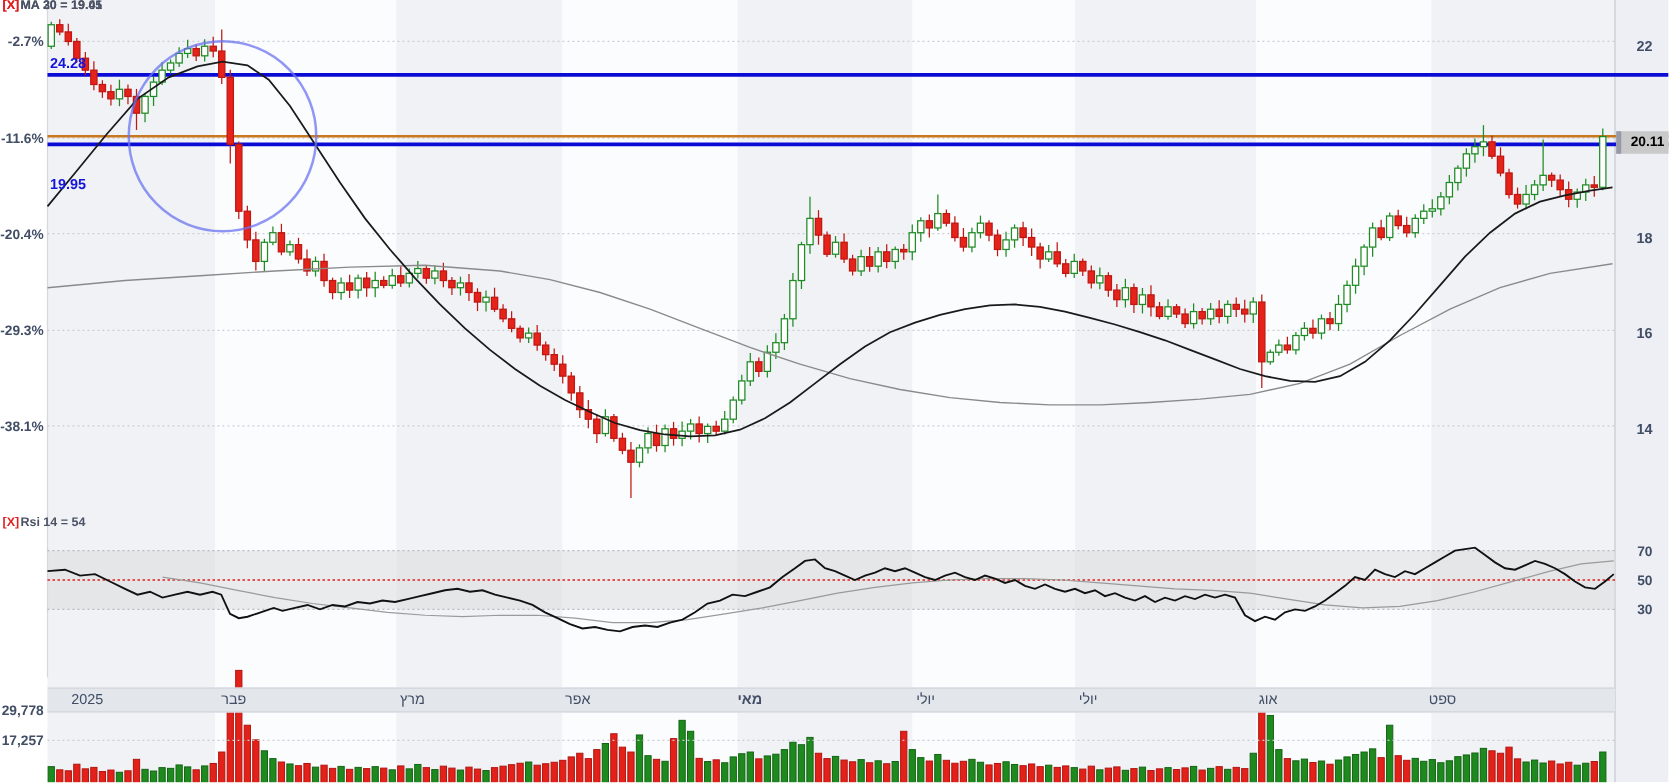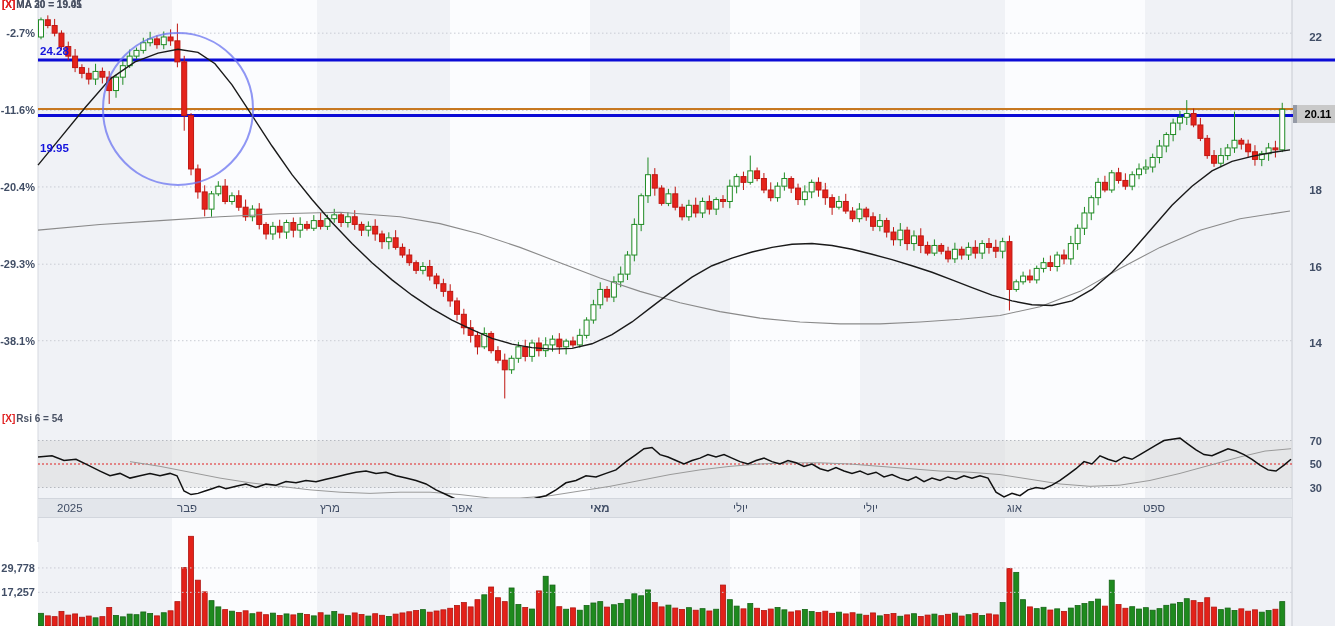--- a/index.html
+++ b/index.html
@@ -6,21 +6,21 @@
   #stage{position:relative;width:1335px;height:626px;overflow:hidden;background:#fff;}
   #chart-svg{position:absolute;left:0;top:0;z-index:1;}
   .ovl{position:absolute;z-index:3;white-space:nowrap;}
   .legend{font-size:10px;font-weight:bold;color:#4a5264;letter-spacing:0;}
   .legend .xicon{color:#e02020;margin-right:1px;cursor:pointer;}
   .hl-label{font-size:11.5px;font-weight:bold;color:#1414dd;}
   .last-price{left:1293px;top:105px;width:42px;height:18px;background:#c9c9c9;border-left:4px solid #959aa6;
     color:#000;font-size:11px;font-weight:bold;display:flex;align-items:center;justify-content:center;}
   .footer-line{left:37px;top:542px;font-size:13.5px;color:#141414;}
   .axis-strip-label{position:absolute;top:3px;font-size:11.5px;color:#414e66;}
-  #axis-strip{position:absolute;left:38px;top:498px;width:1254px;height:20px;background:#e3e6eb;
+  #axis-strip{position:absolute;left:38px;top:550px;width:1254px;height:20px;background:#e3e6eb;
     border-top:1px solid #d2d6dd;border-bottom:1px solid #d2d6dd;box-sizing:border-box;z-index:2;}
   
   #watermark{left:54px;top:489px;display:flex;align-items:center;opacity:.5;z-index:0;}
   .wm-text{font-size:30px;font-weight:bold;color:#c5c6e4;letter-spacing:2px;}
   .wm-o{width:24px;height:24px;border:4px solid #c5c6e4;border-radius:50%;display:inline-flex;
     align-items:center;justify-content:center;color:#c5c6e4;font-size:15px;font-weight:bold;margin:0 2px;}
   .wm-monkey{position:relative;width:36px;height:32px;margin-left:10px;background:#cdbfae;border-radius:48% 48% 46% 46%;}
   .wm-monkey:before,.wm-monkey:after{content:"";position:absolute;width:13px;height:13px;border-radius:50%;
     background:#cdbfae;top:-4px;}
   .wm-monkey:before{left:-6px;} .wm-monkey:after{right:-6px;}
@@ -637,21 +637,21 @@
       <text x="35" y="596.34885" text-anchor="end" font-size="11" font-weight="bold" fill="#414e66">17,257</text>
     </svg>
 
   <div class="ovl legend" style="left:2px;top:-1px;">
     <span class="xicon">[X]</span><span>MA 20 = 19.05</span>
   </div>
   <div class="ovl legend" style="left:2px;top:-1px;">
     <span class="xicon">[X]</span><span>MA 30 = 19.41</span>
   </div>
   <div class="ovl legend" style="left:2px;top:413px;">
-    <span class="xicon">[X]</span><span>Rsi 6 = 54</span>
+    <span class="xicon">[X]</span><span>Rsi 14 = 54</span>
   </div>
 
   <div class="ovl hl-label" style="left:40px;top:45px;">24.28</div>
   <div class="ovl hl-label" style="left:40px;top:102px;margin-top:40px;">19.95</div>
 
   <div class="ovl last-price">20.11</div>
 
   <div id="axis-strip">
       <div class="axis-strip-label" style="left: 19px;">2025</div>
       <div class="axis-strip-label" style="left: 139px;">פבר</div>

